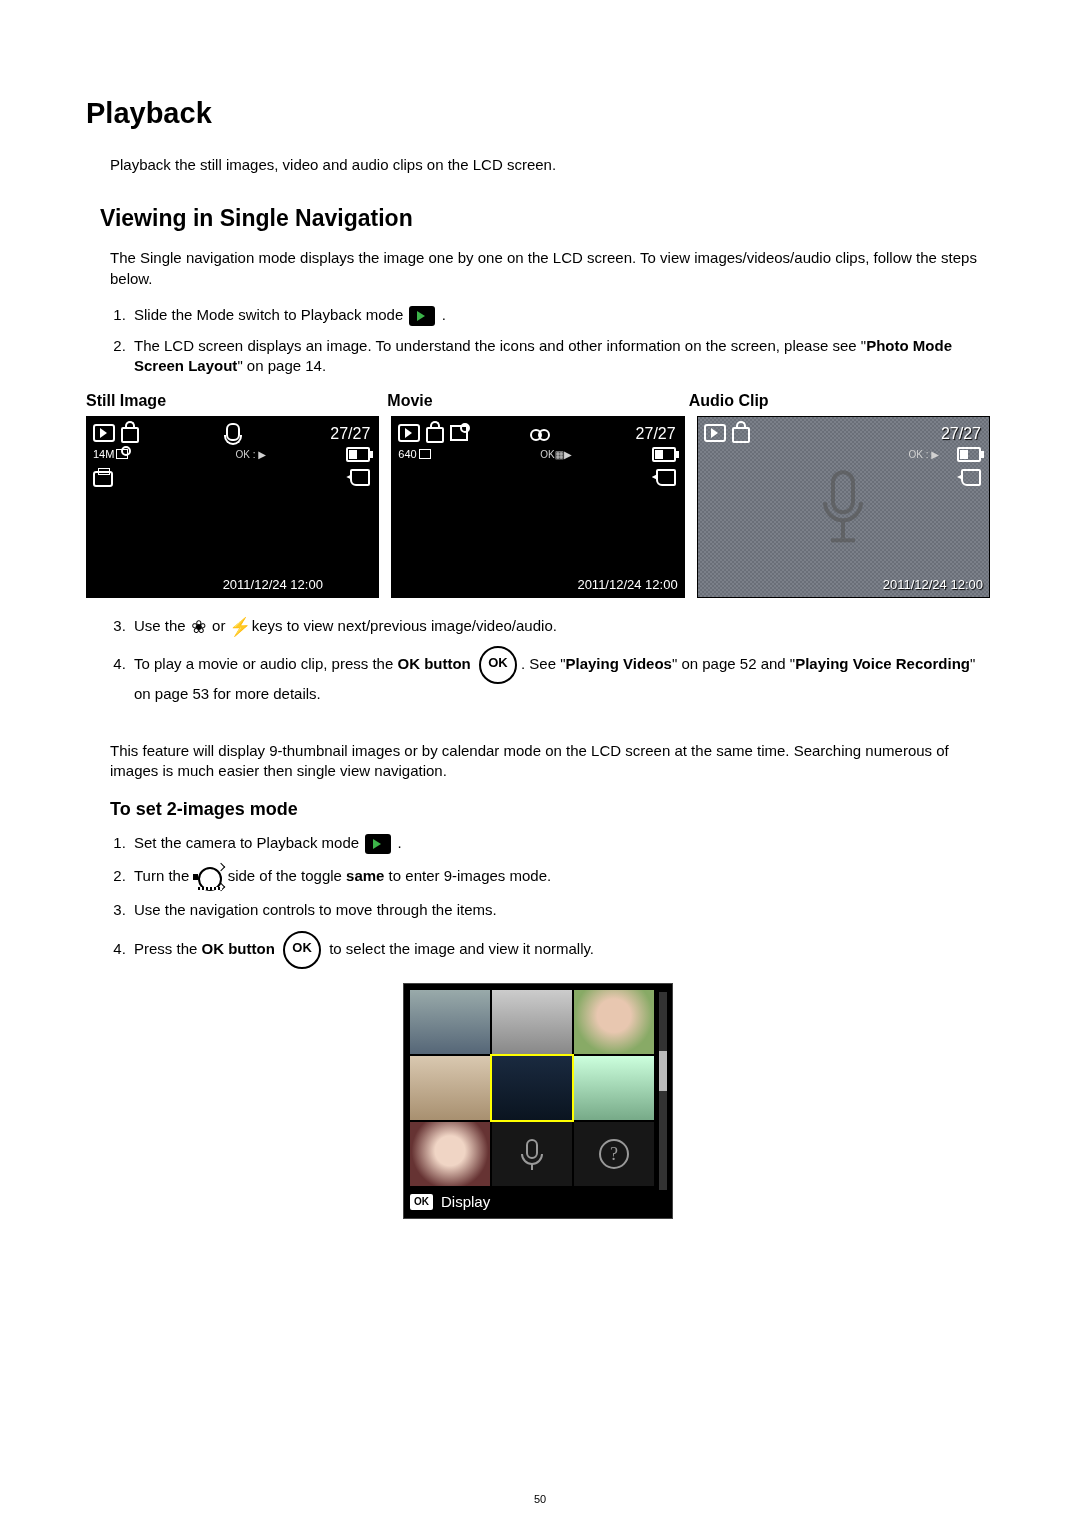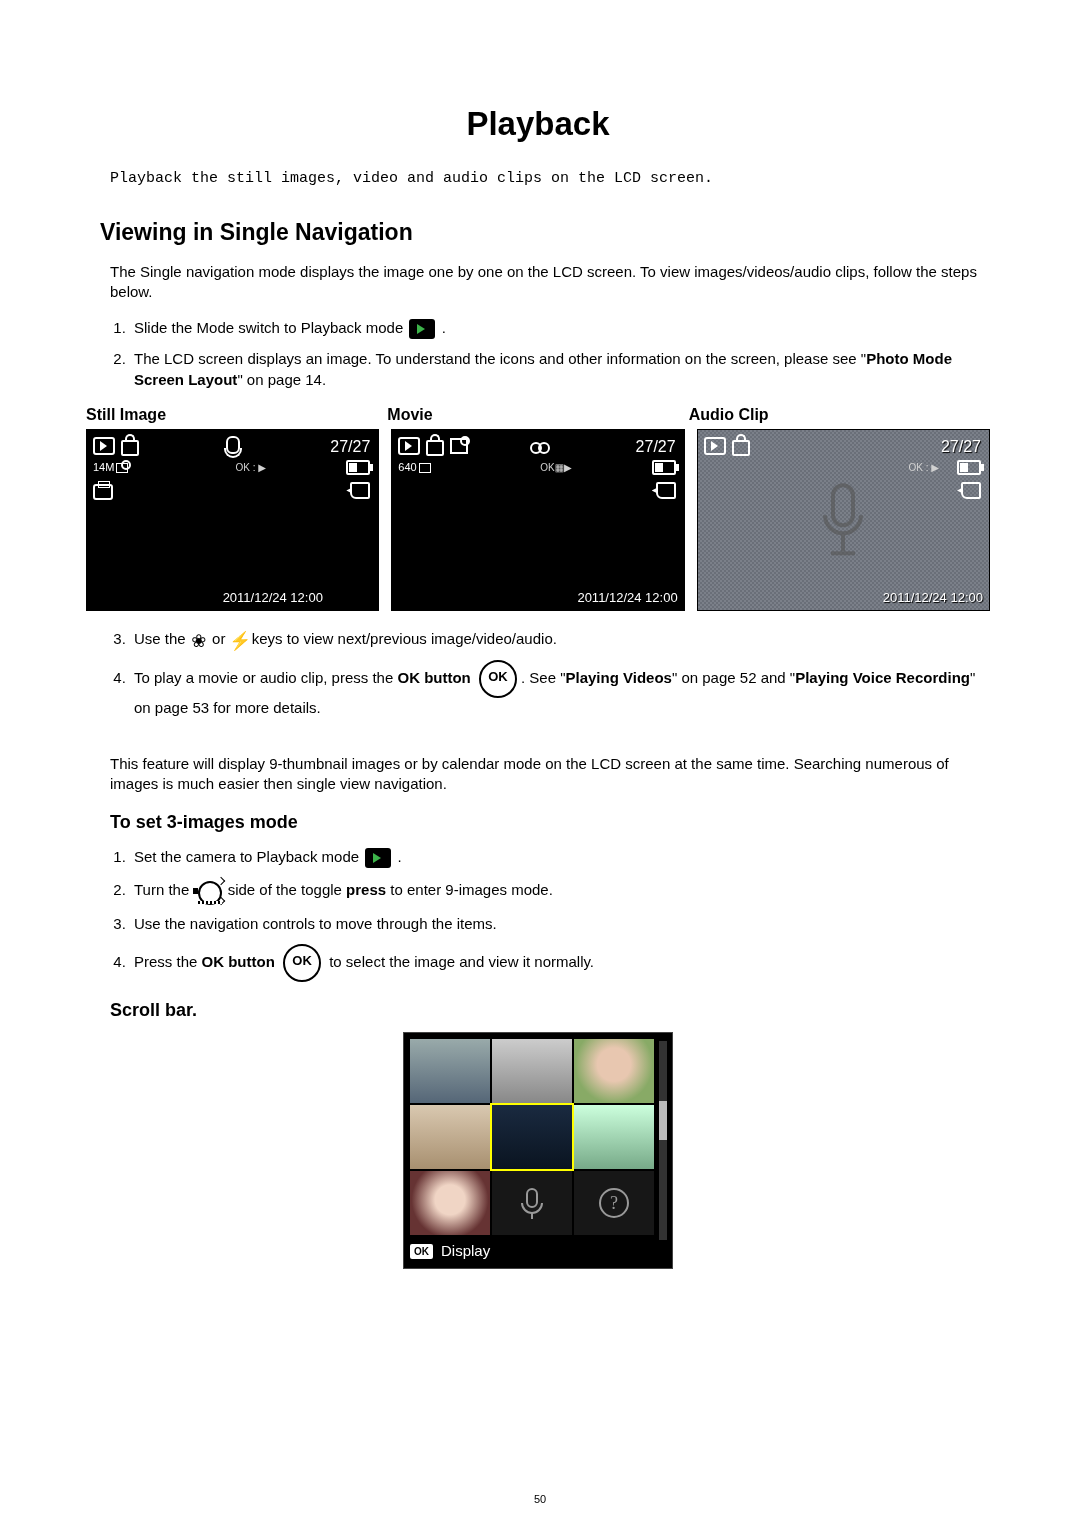--- a/index.html
+++ b/index.html
@@ -1,20 +1,20 @@
 <!DOCTYPE html>
 <html><head>
 <meta charset="utf-8">
 <style>
   html,body{margin:0;padding:0;background:#fff;color:#000;font-family:Verdana,Geneva,Tahoma,sans-serif;}
   .page{width:1080px;min-height:1527px;margin:0 auto;position:relative;box-sizing:border-box;padding:86px 90px 40px 86px;font-size:16px;line-height:1.35;}
-  h1{font-size:33px;font-weight:700;margin:16px 0 22px 0;text-align:center;}
+  h1{font-size:29px;font-weight:700;margin:8px 0 22px 0;}
   h2{font-size:23px;font-weight:700;margin:0 0 14px 14px;}
   h3{font-size:18px;font-weight:700;margin:16px 0 6px 24px;}
-  .intro{margin:0 0 28px 24px;font-size:15px;font-family:Liberation Mono, monospace;}
+  .intro{margin:0 0 28px 24px;font-size:15px;}
   .body{margin:0 0 16px 24px;font-size:15px;}
   ol.steps{margin:12px 0 14px 44px;padding:0;font-size:15px;}
   ol.steps > li{margin:0 0 10px 0;padding-left:4px;}
   .bold{font-weight:700;}
   
   .playback-badge{display:inline-block;width:26px;height:20px;background:#000;border-radius:3px;vertical-align:middle;position:relative;margin:0 2px;}
   .playback-badge:after{content:"";position:absolute;left:8px;top:5px;border-left:8px solid #3db44a;border-top:5px solid transparent;border-bottom:5px solid transparent;}
   .ok-btn{display:inline-block;width:34px;height:34px;border:2px solid #000;border-radius:50%;vertical-align:middle;text-align:center;line-height:30px;font-size:13px;font-weight:700;margin:0 4px;}
   .flower-icon,.bolt-icon{display:inline-block;width:18px;height:18px;vertical-align:middle;font-size:18px;line-height:18px;text-align:center;}
   .toggle-icon{display:inline-block;width:30px;height:26px;vertical-align:middle;position:relative;}
@@ -180,41 +180,40 @@
     </li>
     <li>
       <span>To play a movie or audio clip, press the </span><span class="bold">OK button</span>
       <span class="ok-btn">OK</span>. See "<span class="bold">Playing Videos</span><span>" on page 52 and "</span><span class="bold">Playing Voice Recording</span><span>" on page 53 for more details.</span>
     </li>
   </ol>
 
   <div style="height:22px;"></div>
   <p class="body">This feature will display 9-thumbnail images or by calendar mode on the LCD screen at the same time. Searching numerous of images is much easier then single view navigation.</p>
 
-  <h3>To set 3-images mode</h3>
+  <h3>To set 2-images mode</h3>
   <ol class="steps">
     <li>
       <span>Set the camera to Playback mode </span>
       <span class="playback-badge"></span>
       <span>.</span>
     </li>
     <li>
       <span>Turn the </span>
       <span class="toggle-icon"><span class="ring"></span><span class="bar1"></span><span class="dot1"></span><span class="dot2"></span><span class="band"></span></span>
-      <span> side of the toggle </span><span class="bold">press</span><span> to enter 9-images mode.</span>
+      <span> side of the toggle </span><span class="bold">same</span><span> to enter 9-images mode.</span>
     </li>
     <li>Use the navigation controls to move through the items.</li>
     <li>
       <span>Press the </span><span class="bold">OK button</span>
       <span class="ok-btn">OK</span>
       <span>  to select the image and view it normally.</span>
     </li>
   </ol>
 
-  <h3>Scroll bar.</h3>
 
   <div class="thumb-wrap">
     <div class="thumb-fig">
       <div class="grid3">
         <div class="thumb" style="background:linear-gradient(#9aa,#567);"></div>
         <div class="thumb" style="background:linear-gradient(#ccc,#888);"></div>
         <div class="thumb" style="background:radial-gradient(circle at 50% 40%,#e8c7b0 30%,#8a6 70%);"></div>
         <div class="thumb" style="background:linear-gradient(#d9c8b0,#a89070);"></div>
         <div class="thumb selected" style="background:linear-gradient(#1a2a40,#0a1420);"></div>
         <div class="thumb" style="background:linear-gradient(#cfd,#7a8);"></div>

